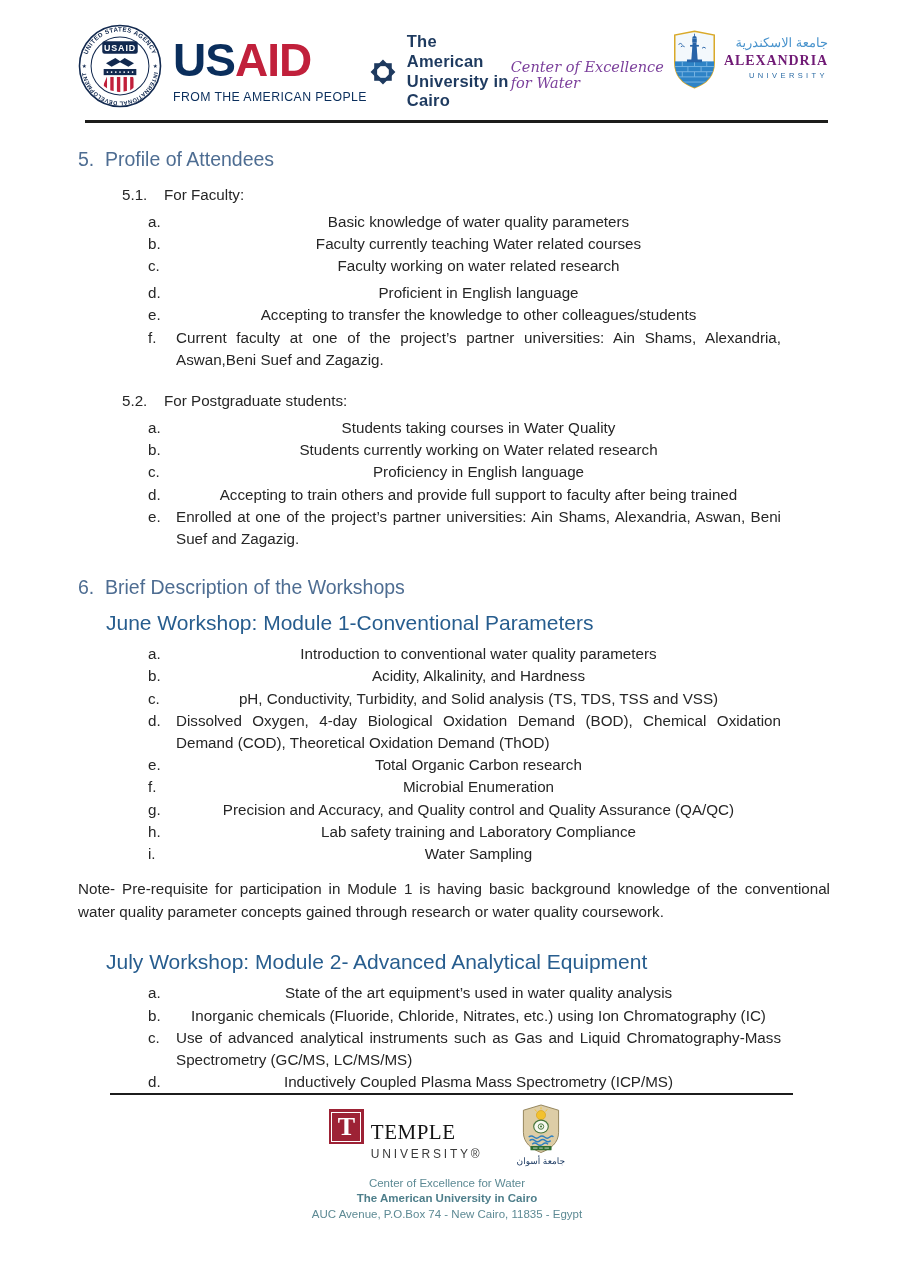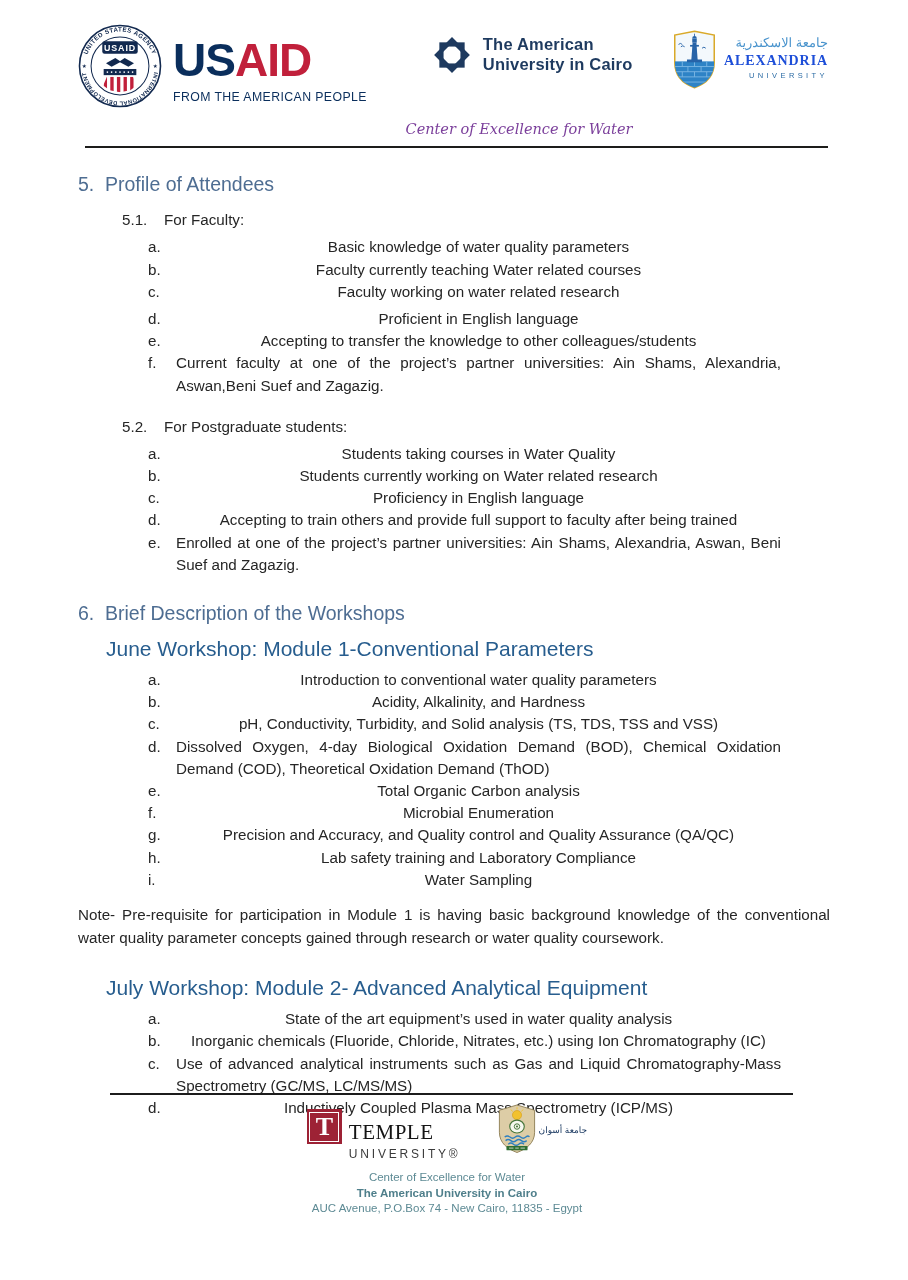--- a/index.html
+++ b/index.html
@@ -13,28 +13,28 @@
   }
   
   header{padding:24px 80px 0 78px;}
   .logos{display:flex;justify-content:space-between;align-items:flex-start;}
   .usaid{display:flex;align-items:center;gap:11px;}
   .usaid-word{padding-top:8px;}
   .usaid-big{font-size:46px;font-weight:bold;letter-spacing:-1px;line-height:1;}
   .usaid-big .us{color:#0a2e5c;}
   .usaid-big .aid{color:#c1203b;}
   .usaid-tagline{color:#0a2e5c;font-size:12.3px;letter-spacing:0.4px;margin-top:7px;white-space:nowrap;}
-  .auc{display:flex;flex-direction:column;align-items:flex-end;margin-top:8px;gap:36px;}
+  .auc{display:flex;flex-direction:row;align-items:center;margin-top:8px;}
   .auc-top{display:flex;align-items:center;gap:8px;}
   .auc-name{color:#1e3a5f;font-size:16.5px;font-weight:bold;line-height:1.2;letter-spacing:0.2px;}
   .auc-script{margin-top:7px;color:#7b3f9b;font-family:"DejaVu Serif",serif;font-style:italic;font-size:14.5px;}
   .alex{display:flex;align-items:flex-start;gap:6px;margin-top:6px;}
   .alex-text{display:flex;flex-direction:column;align-items:flex-end;margin-top:6px;}
   .alex-arabic{color:#4a94cd;font-size:13px;line-height:1.1;}
-  .alex-name{color:#1d4ed8;font-family:"Liberation Serif",serif;font-weight:bold;font-size:14px;letter-spacing:0.9px;margin-top:3px;}
+  .alex-name{color:#701a75;font-family:"Liberation Serif",serif;font-weight:bold;font-size:14px;letter-spacing:0.9px;margin-top:3px;}
   .alex-sub{color:#2d6ca5;font-size:7.5px;letter-spacing:3.4px;margin-top:2px;}
   .header-rule{margin-top:9px;margin-left:7px;height:2.4px;background:#1d1d1b;}
   
   main{padding:0 78px;font-size:15.2px;}
   .h-section{display:flex;color:#4e6d92;font-size:19.5px;font-weight:400;}
   .h-section .num{width:27px;flex:none;}
   .h5{margin-top:25px;}
   .h6{margin-top:26px;}
   .h-sub{display:flex;margin:15px 0 0 28px;}
   .h-sub .num{width:42px;flex:none;margin-left:16px;}
@@ -51,21 +51,21 @@
   
   footer{position:absolute;top:1093px;left:0;width:100%;}
   .f-rule{height:2px;background:#1c1c1c;margin:0 115px 0 110px;}
   .f-logos{display:flex;justify-content:center;align-items:flex-start;gap:34px;margin-top:9px;margin-right:14px;}
   .temple{display:flex;align-items:flex-start;gap:7px;margin-top:5px;}
   .temple-t{width:35px;height:35px;background:#9d2235;position:relative;display:flex;align-items:center;justify-content:center;}
   .temple-t::after{content:"";position:absolute;inset:2.5px;border:1.5px solid #ffffff;}
   .temple-t span{font-family:"Liberation Serif",serif;font-weight:bold;font-size:26px;color:#ffffff;line-height:1;position:relative;z-index:1;}
   .temple-name{font-family:"Liberation Serif",serif;font-size:21px;color:#141414;letter-spacing:0.5px;line-height:1;margin-top:13px;}
   .temple-sub{font-size:12px;letter-spacing:2.8px;color:#3a3a3a;margin-top:4px;}
-  .aswan{display:flex;flex-direction:row;align-items:center;}
+  .aswan{display:flex;flex-direction:column;align-items:center;}
   .aswan-arabic{font-size:9px;color:#16355e;line-height:1.1;}
   .f-text{text-align:center;margin-top:9px;margin-right:14px;color:#5d8a94;font-size:11.5px;line-height:15.5px;}
   .f-text .bold{font-weight:bold;color:#4f7f8b;}
 </style>
 </head>
 <body>
 
 <div class="page">
 
   <header>
@@ -272,21 +272,21 @@
       <div class="li">
           <span class="lt">c.</span>
           <span class="tx">pH, Conductivity, Turbidity, and Solid analysis (TS, TDS, TSS and VSS)</span>
         </div>
       <div class="li just">
           <span class="lt">d.</span>
           <span class="tx">Dissolved Oxygen, 4-day Biological Oxidation Demand (BOD), Chemical Oxidation Demand (COD), Theoretical Oxidation Demand (ThOD)</span>
         </div>
       <div class="li">
           <span class="lt">e.</span>
-          <span class="tx">Total Organic Carbon analysis</span>
+          <span class="tx">Total Organic Carbon research</span>
         </div>
       <div class="li">
           <span class="lt">f.</span>
           <span class="tx">Microbial Enumeration</span>
         </div>
       <div class="li">
           <span class="lt">g.</span>
           <span class="tx">Precision and Accuracy, and Quality control and Quality Assurance (QA/QC)</span>
         </div>
       <div class="li">

